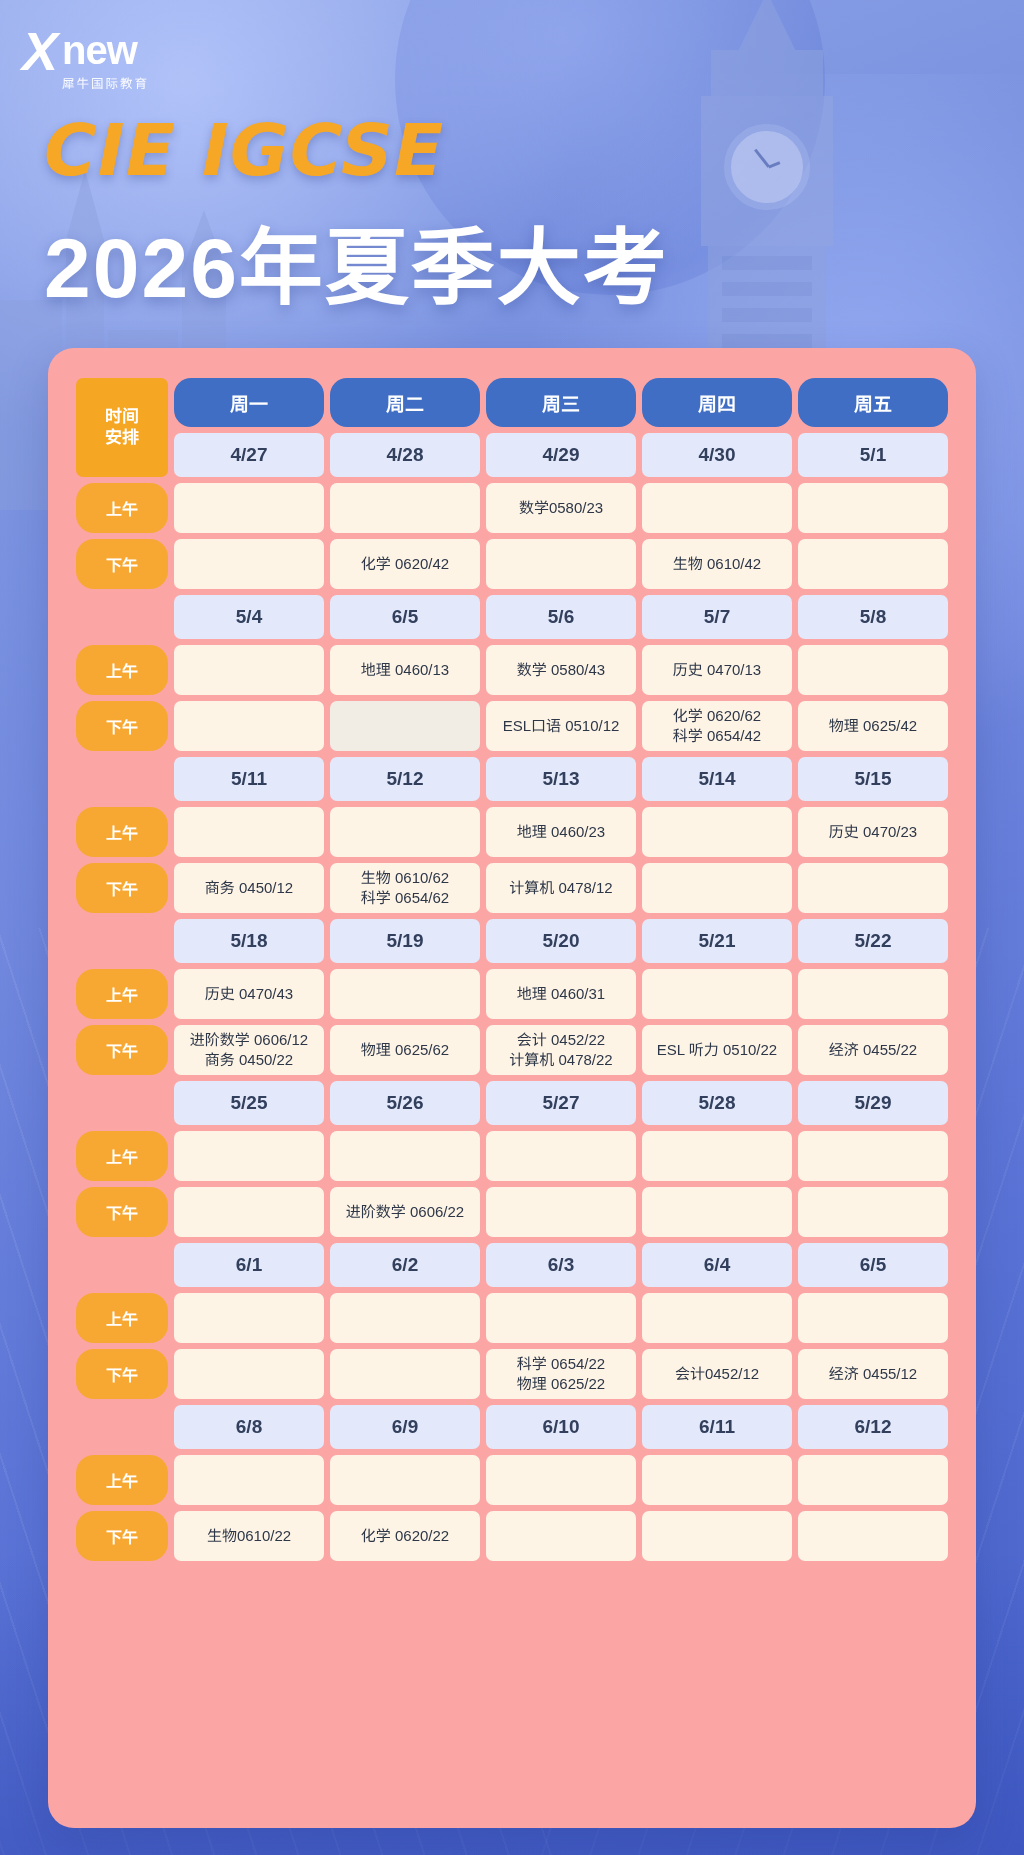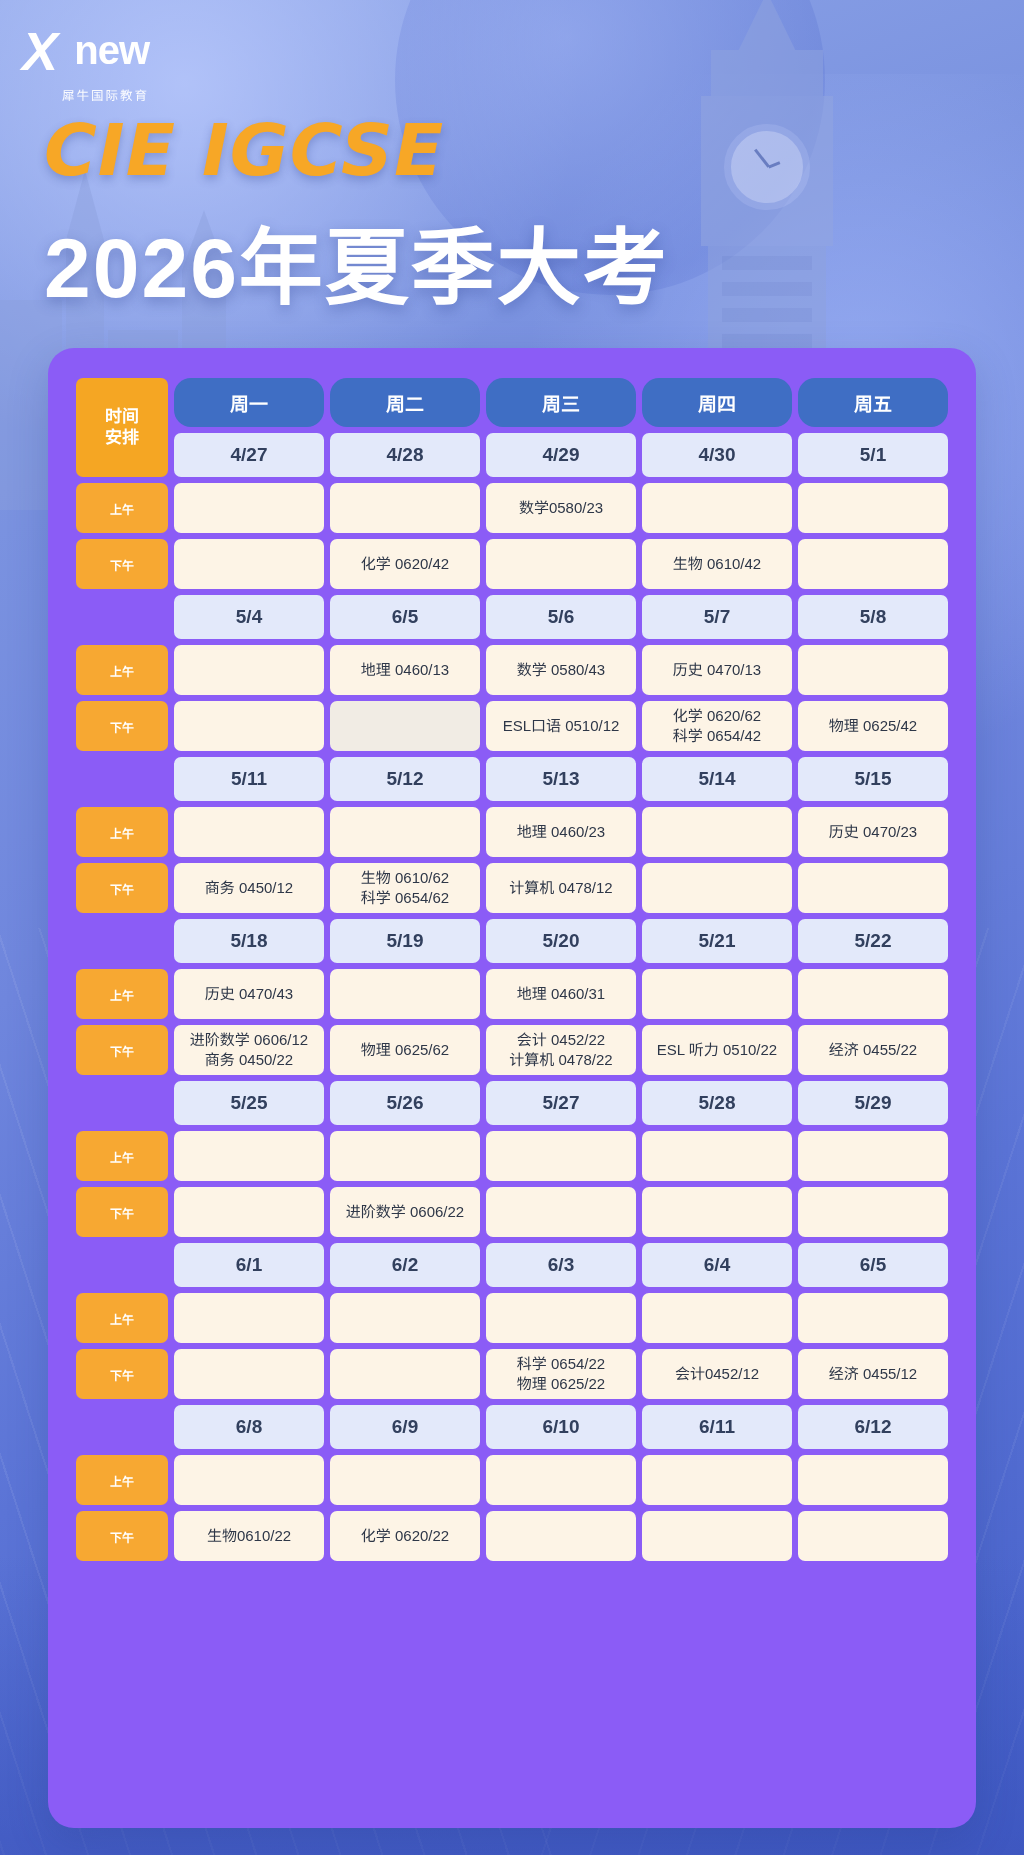--- a/index.html
+++ b/index.html
@@ -78,44 +78,44 @@
     background: repeating-linear-gradient(-72deg, rgba(255,255,255,.06) 0 2px, rgba(255,255,255,0) 2px 46px); }
   .bg-bottom-fade { position: absolute; left: 0; right: 0; bottom: 0; height: 300px;
     background: linear-gradient(to bottom, rgba(69,96,201,0), rgba(56,80,185,.55)); }
 
   
   .logo { position: absolute; left: 22px; top: 26px; display: flex; align-items: flex-start; gap: 6px; }
   .logo-x {
     font-size: 54px; font-weight: 700; color: #fff; line-height: .95;
     font-style: italic; letter-spacing: -2px;
   }
-  .logo-text-wrap { display: flex; flex-direction: column; margin-top: 6px; text-align: right; }
+  .logo-text-wrap { display: flex; flex-direction: column; margin-top: 6px; }
   .logo-new { font-size: 40px; font-weight: 700; color: #fff; line-height: .9; letter-spacing: -1px; }
-  .logo-cn { font-size: 12.5px; color: #fff; letter-spacing: 2px; margin-top: 17px; opacity: .95; }
+  .logo-cn { font-size: 12.5px; color: #fff; letter-spacing: 2px; margin-top: 5px; opacity: .95; }
 
   
   .title-1 {
     position: absolute; left: 44px; top: 108px;
     font-size: 72px; font-weight: 800; font-style: italic;
     color: #f7a726; letter-spacing: 1px;
     text-shadow: 0 4px 10px rgba(40,60,140,.30);
     font-family: "DejaVu Sans", "Liberation Sans", sans-serif;
   }
   .title-2 {
     position: absolute; left: 44px; top: 200px;
     font-size: 84px; font-weight: 800;
     color: #ffffff; letter-spacing: 2px;
     text-shadow: 0 5px 14px rgba(40,60,140,.35);
   }
 
   
   .card {
     position: absolute; left: 48px; top: 348px;
     width: 928px; height: 1480px;
-    background: #8b5cf6;
+    background: #fca5a5;
     border-radius: 26px;
     box-shadow: 0 14px 40px rgba(35,55,130,.22);
     padding: 24px 22px 20px 22px;
   }
   table.sched { width: 100%; border-collapse: separate; border-spacing: 6px 6px; table-layout: fixed; }
   table.sched td, table.sched th { text-align: center; vertical-align: middle; }
 
   th.time-head {
     width: 92px;
     background: #f5a623; color: #fff;
@@ -127,22 +127,22 @@
     font-size: 19px; font-weight: 700;
     border-radius: 17px; padding: 11px 2px;
   }
   td.date {
     background: #e3e9fa; color: #32405e;
     font-size: 19px; font-weight: 700;
     border-radius: 7px; padding: 11px 2px; height: 44px;
   }
   td.slot {
     background: #f7a832; color: #ffffff;
-    font-size: 12px; font-weight: 700;
-    border-radius: 7px; padding: 11px 2px; height: 50px;
+    font-size: 16px; font-weight: 700;
+    border-radius: 18px; padding: 11px 2px; height: 50px;
   }
   td.cell {
     background: #fdf4e6; color: #2e3748;
     font-size: 15px; line-height: 1.35;
     border-radius: 7px; height: 50px; padding: 4px 3px;
     white-space: pre-line;
   }
   td.cell.blurred { background: #f1ece4; color: transparent; }
   td.corner-blank { background: transparent; }
 </style>

